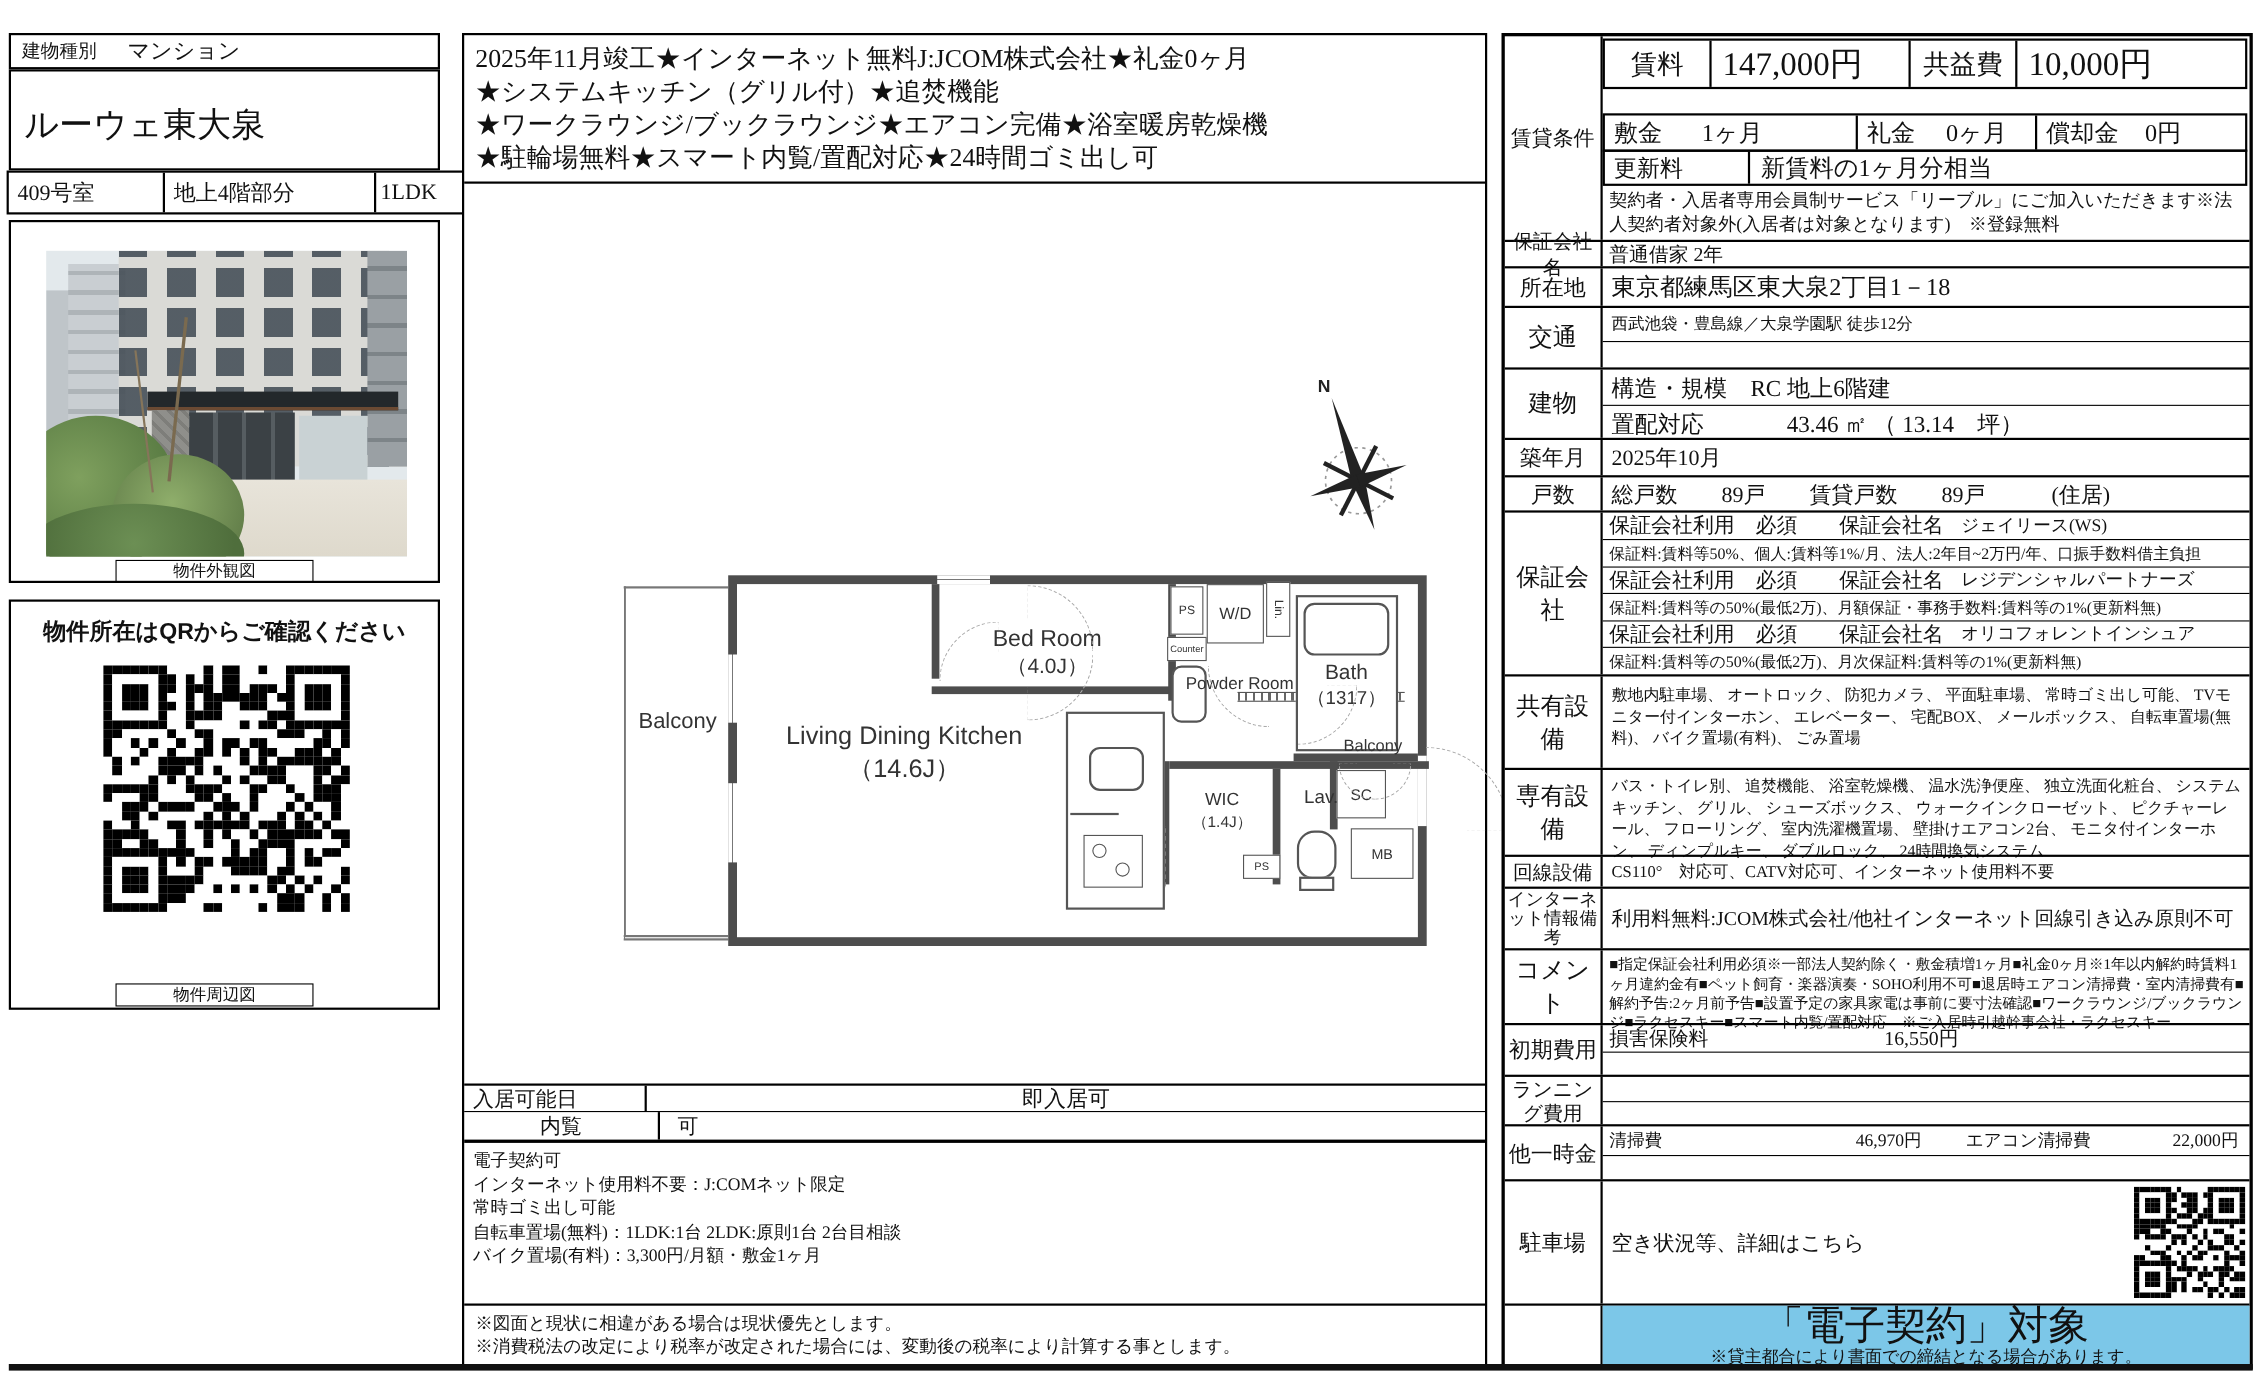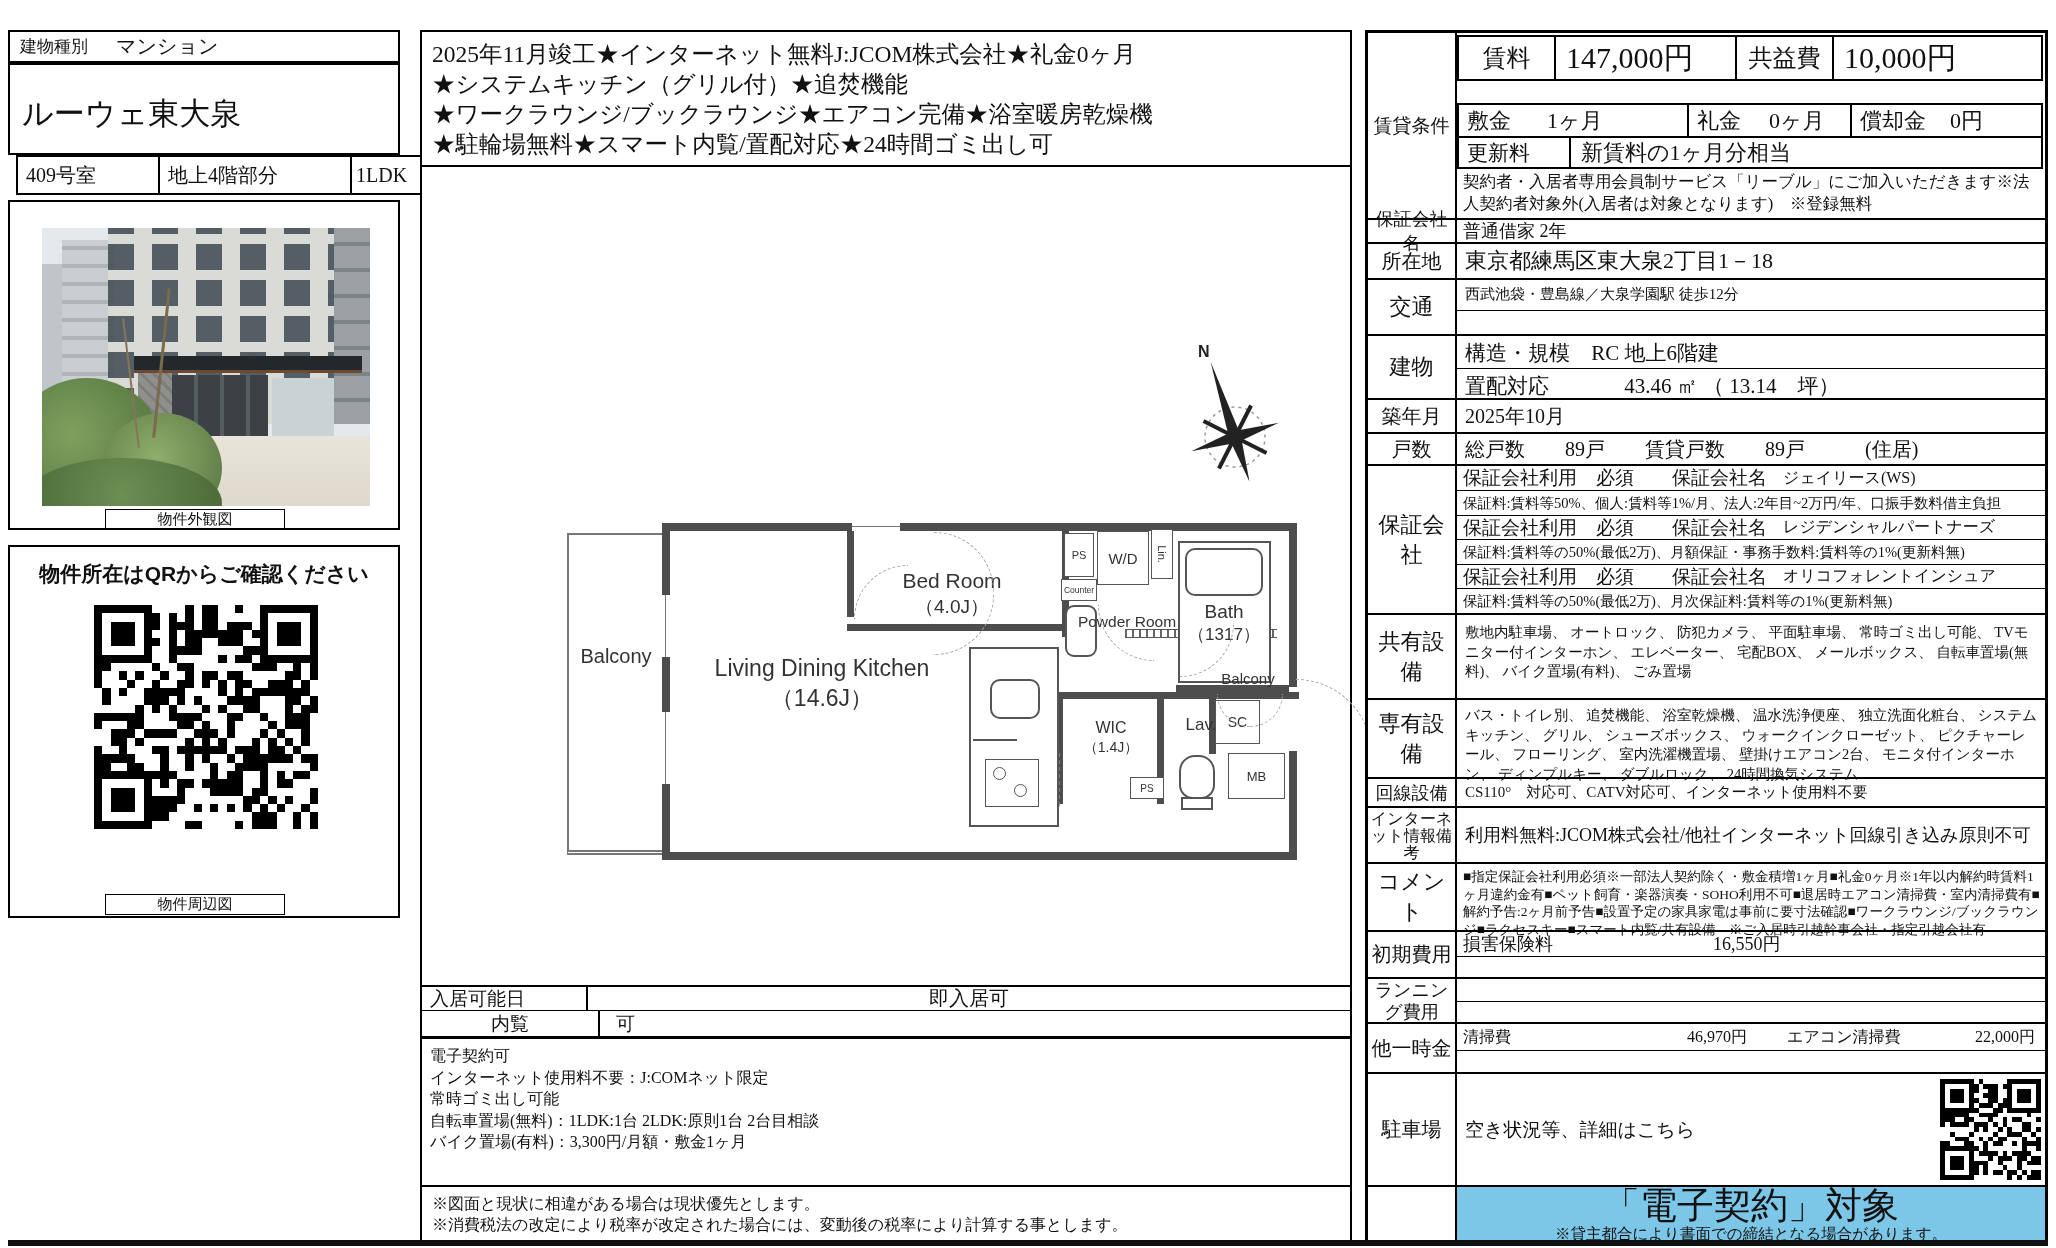--- a/index.html
+++ b/index.html
@@ -29,21 +29,21 @@
 
   <div class="abs bx vctr" style="left:8px;top:30px;width:392px;height:33px;padding-left:10px">
     <span style="font-size:17px">建物種別</span>
     <span style="font-size:20px;margin-left:28px">マンション</span>
   </div>
 
   <div class="abs bx vctr" style="left:8px;top:63px;width:392px;height:92px;padding:10px 0 0 12px">
     <span style="font-size:31px">ルーウェ東大泉</span>
   </div>
 
-  <div class="abs bx" style="left:16px;top:155px;width:444px;height:40px;display:flex">
+  <div class="abs bx" style="left:6px;top:155px;width:444px;height:40px;display:flex">
     <div class="vctr" style="width:142px;border-right:2px solid #000;padding-left:8px;font-size:20px">409号室</div>
     <div class="vctr" style="width:192px;border-right:2px solid #000;padding-left:8px;font-size:20px">地上4階部分</div>
     <div class="vctr" style="flex:1;padding-left:4px;font-size:20px">1LDK</div>
   </div>
 
   <div class="abs bx" style="left:8px;top:200px;width:392px;height:330px">
     <div class="abs" style="left:32px;top:26px;width:328px;height:278px;overflow:hidden;background:#e3e9ec">
       <div class="abs" style="left:0;top:36px;width:26px;height:170px;background:#bfc5c9"></div>
       <div class="abs" style="left:20px;top:12px;width:52px;height:168px;background:repeating-linear-gradient(0deg,#c9ced2 0 14px,#aeb4b8 14px 18px)"></div>
       <div class="abs" style="left:66px;top:0;width:262px;height:196px;background:repeating-linear-gradient(0deg,#dadad6 0 10px,rgba(0,0,0,0) 10px 36px),repeating-linear-gradient(90deg,rgba(73,82,90,.92) 0 26px,#dadad6 26px 44px)"></div>
@@ -950,21 +950,21 @@
           <div class="tcell" style="width:163px;border-right-width:2px;padding-left:8px;font-size:22px">
             <span>礼金</span>
             <span style="margin-left:28px">0ヶ月</span>
           </div>
           <div class="tcell" style="flex:1;border-right:none;padding-left:8px;font-size:22px">
             <span>償却金</span>
             <span style="margin-left:24px">0円</span>
           </div>
         </div>
         <div class="abs" style="left:0;top:103px;width:586px;height:33px;border:2px solid #000;display:flex">
-          <div class="tcell" style="width:112px;border-right-width:2px;padding-left:8px;font-size:21px">更新料</div>
+          <div class="tcell" style="width:132px;border-right-width:2px;padding-left:8px;font-size:21px">更新料</div>
           <div class="tcell" style="flex:1;border-right:none;padding-left:10px;font-size:22px">新賃料の1ヶ月分相当</div>
         </div>
         <div class="abs" style="left:0;top:137px;width:586px;height:47px;padding:1px 6px;font-size:16.5px;line-height:22px">契約者・入居者専用会員制サービス「リーブル」にご加入いただきます※法人契約者対象外(入居者は対象となります)　※登録無料</div>
       </div>
     </div>
 
     <div class="rrow" style="top:185px;height:24px">
       <div class="rlab" style="font-size:18px">保証会社名</div>
       <div class="rcont vctr" style="padding-left:6px;font-size:18px">普通借家 2年</div>
     </div>
@@ -1043,21 +1043,21 @@
       <div class="rcont vctr" style="padding-left:8px;font-size:15px">CS110°　対応可、CATV対応可、インターネット使用料不要</div>
     </div>
 
     <div class="rrow" style="top:773px;height:56px">
       <div class="rlab" style="font-size:16px;line-height:17px">インターネット情報備考</div>
       <div class="rcont vctr" style="padding-left:8px;font-size:18px">利用料無料:JCOM株式会社/他社インターネット回線引き込み原則不可</div>
     </div>
 
     <div class="rrow" style="top:829px;height:68px">
       <div class="rlab" style="font-size:22px">コメント</div>
-      <div class="rcont" style="padding:4px 5px 0 6px;font-size:13.5px;line-height:17.5px">■指定保証会社利用必須※一部法人契約除く・敷金積増1ヶ月■礼金0ヶ月※1年以内解約時賃料1ヶ月違約金有■ペット飼育・楽器演奏・SOHO利用不可■退居時エアコン清掃費・室内清掃費有■解約予告:2ヶ月前予告■設置予定の家具家電は事前に要寸法確認■ワークラウンジ/ブックラウンジ■ラクセスキー■スマート内覧/共有設備　※ご入居時引越幹事会社・指定引越会社有</div>
+      <div class="rcont" style="padding:4px 5px 0 6px;font-size:13.5px;line-height:17.5px">■指定保証会社利用必須※一部法人契約除く・敷金積増1ヶ月■礼金0ヶ月※1年以内解約時賃料1ヶ月違約金有■ペット飼育・楽器演奏・SOHO利用不可■退居時エアコン清掃費・室内清掃費有■解約予告:2ヶ月前予告■設置予定の家具家電は事前に要寸法確認■ワークラウンジ/ブックラウンジ■ラクセスキー■スマート内覧/置配対応　※ご入居時引越幹事会社・ラクセスキー</div>
     </div>
 
     <div class="rrow" style="top:897px;height:47px">
       <div class="rlab">初期費用</div>
       <div class="rcont">
         <div style="display:flex;height:24px;align-items:center;font-size:18px">
           <span style="padding-left:6px">損害保険料</span>
           <span style="margin-left:160px">16,550円</span>
         </div>
         <div class="hdiv" style="top:24px"></div>

